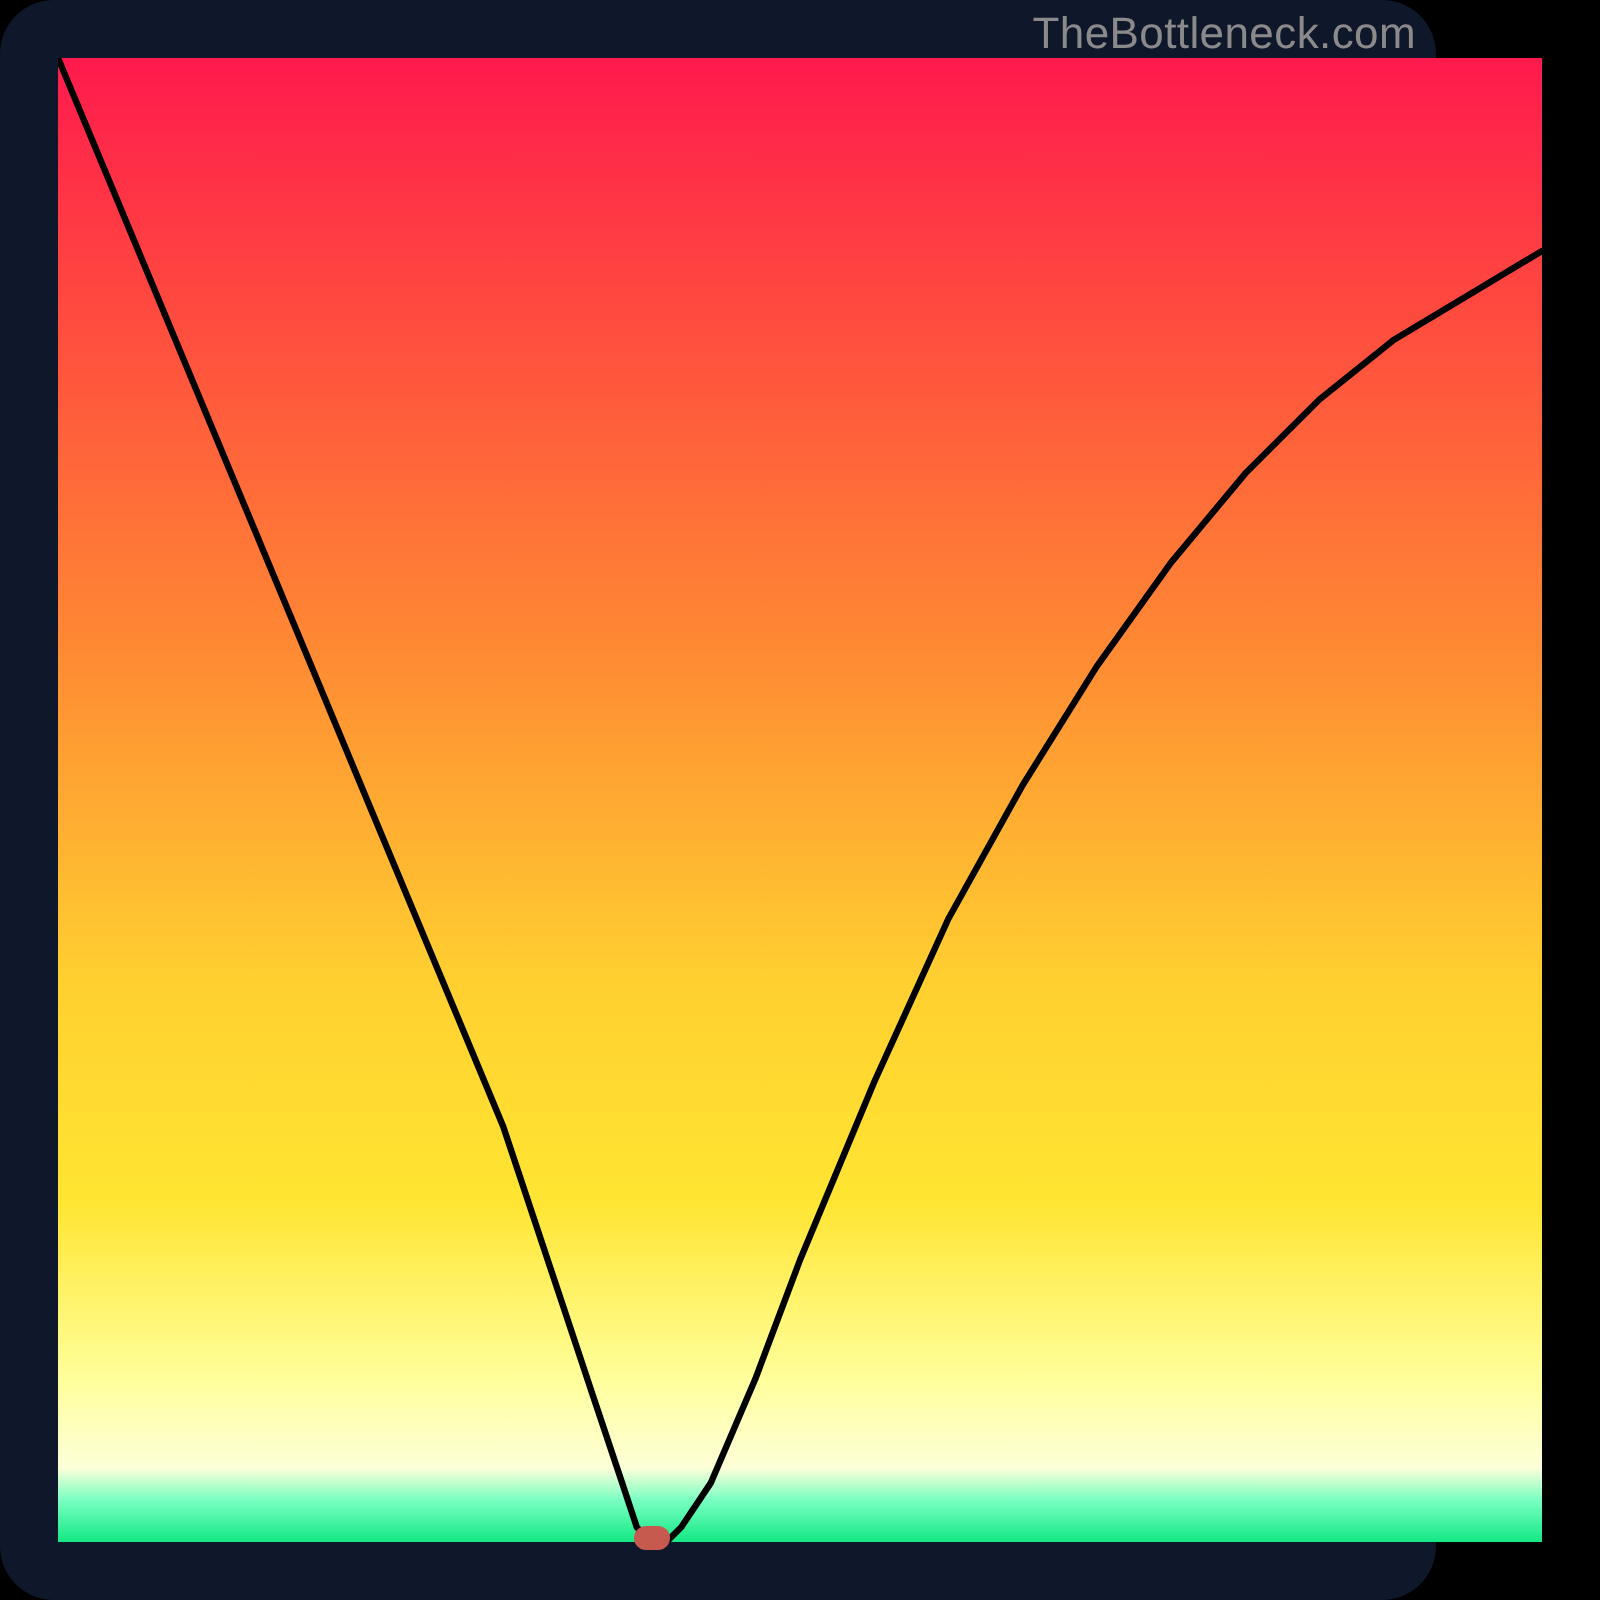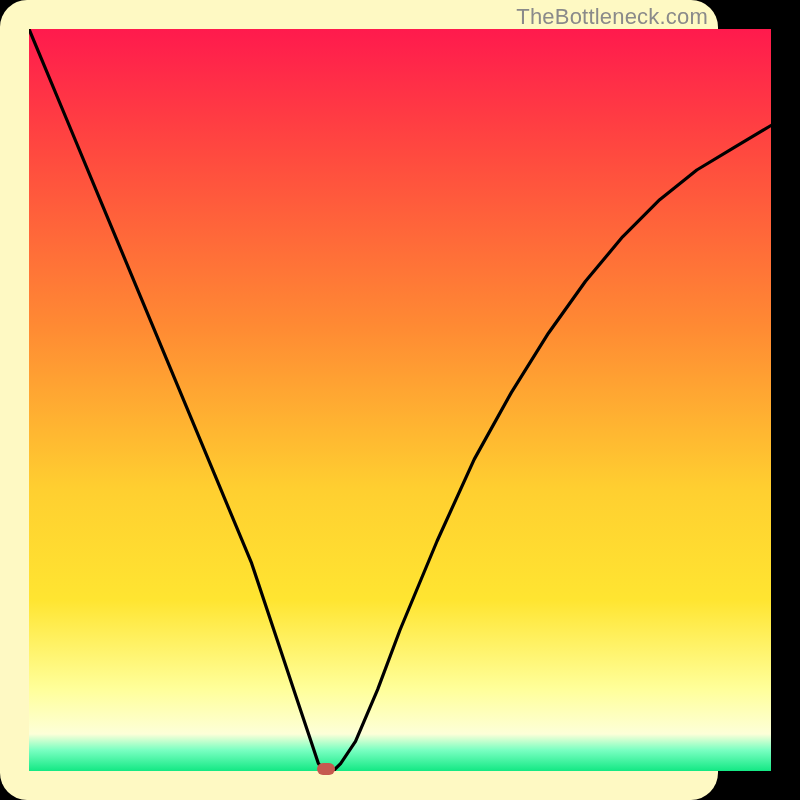--- a/index.html
+++ b/index.html
@@ -10,21 +10,21 @@
     background: #000000;
     overflow: hidden;
     font-family: Arial, Helvetica, sans-serif;
   }
   .frame {
     position: absolute;
     left: 0;
     top: 0;
     width: 718px;
     height: 800px;
-    background: #fef9c3;
+    background: #0f172a;
     border-radius: 27px;
   }
   .plot-area {
     position: absolute;
     left: 29px;
     top: 29px;
     width: 742px;
     height: 742px;
     
   }

